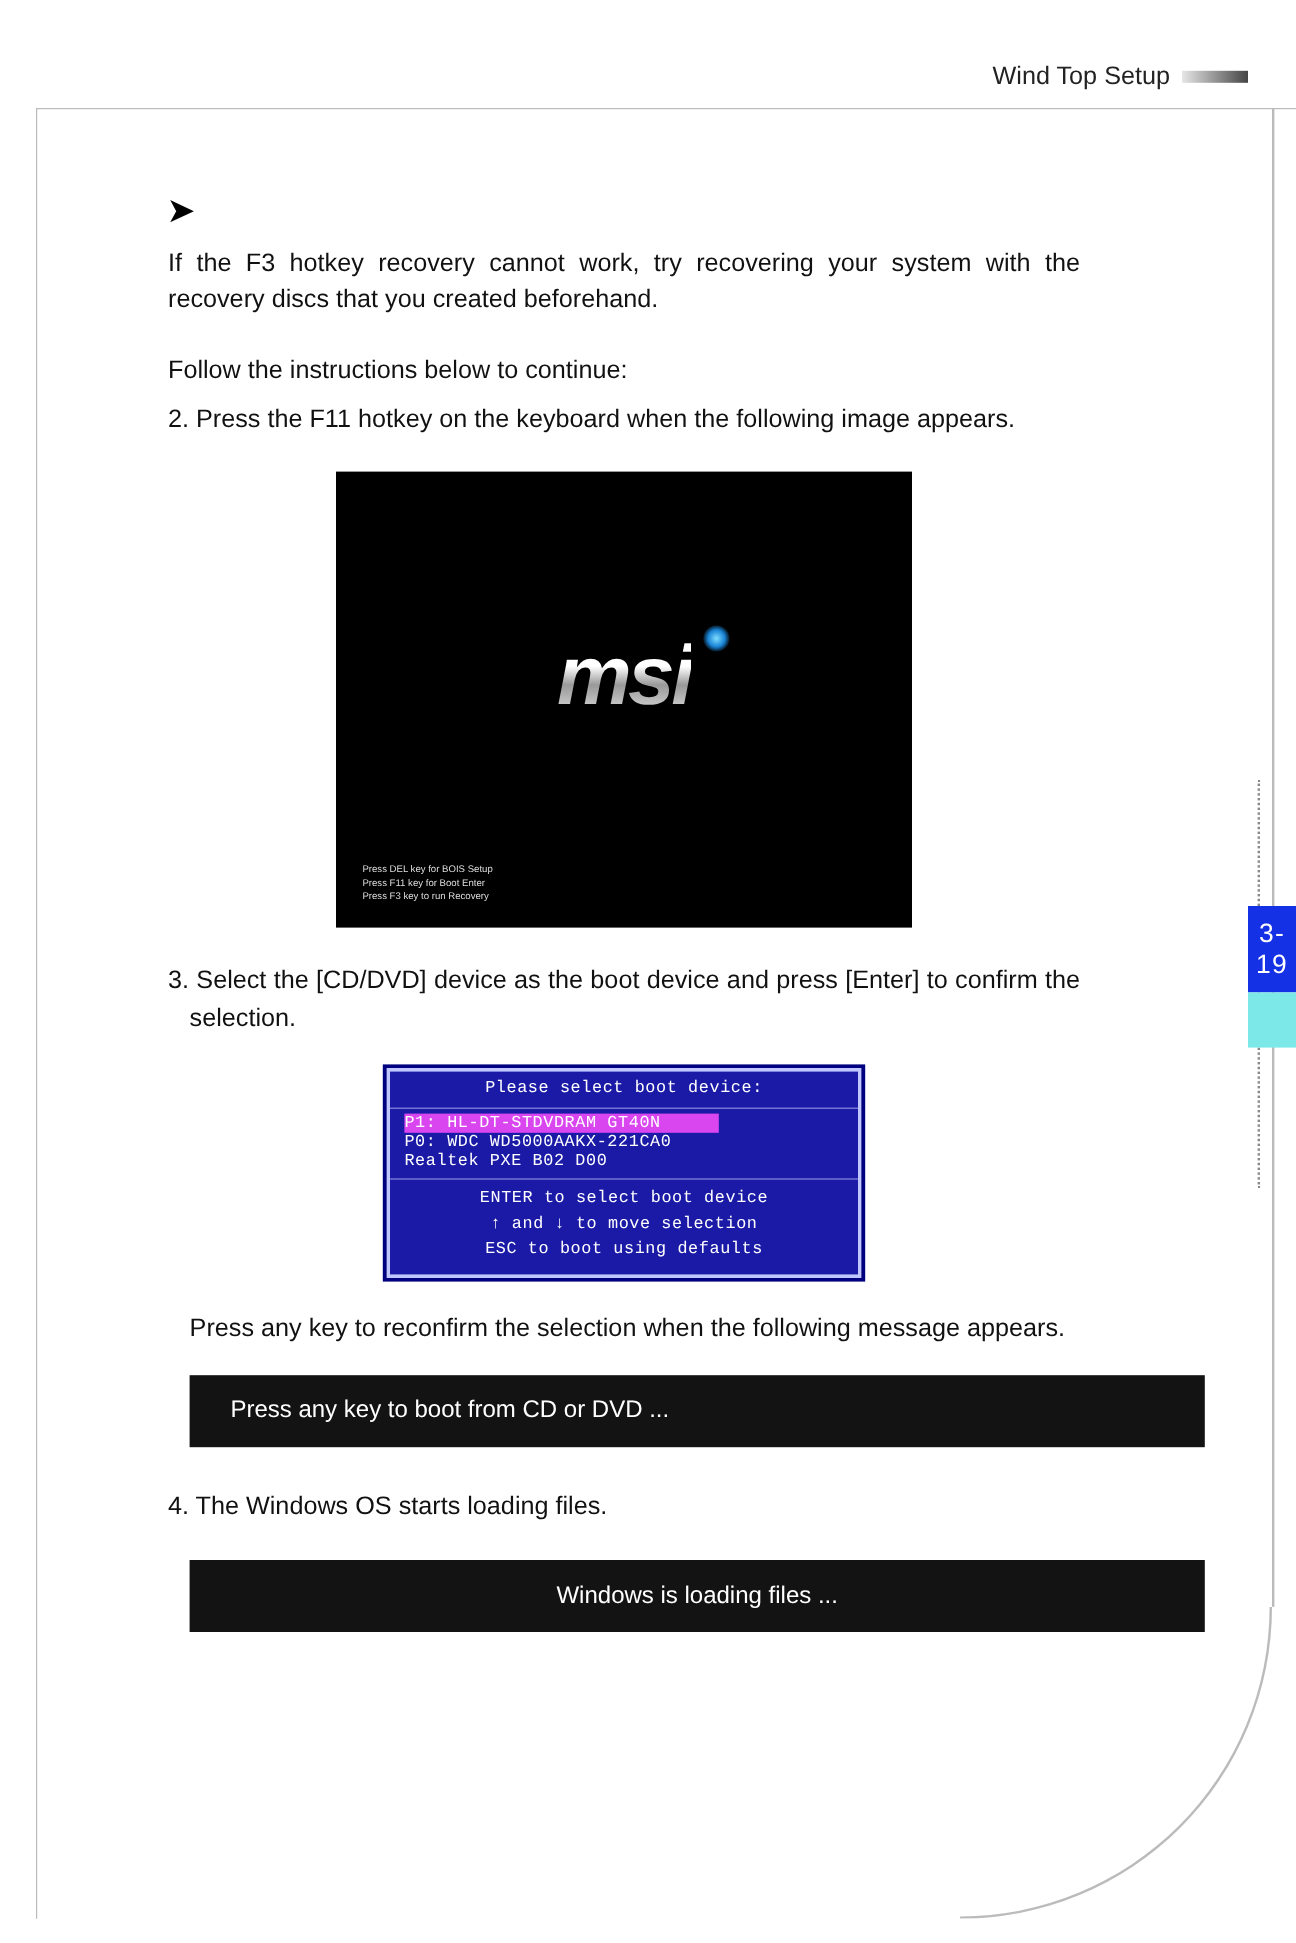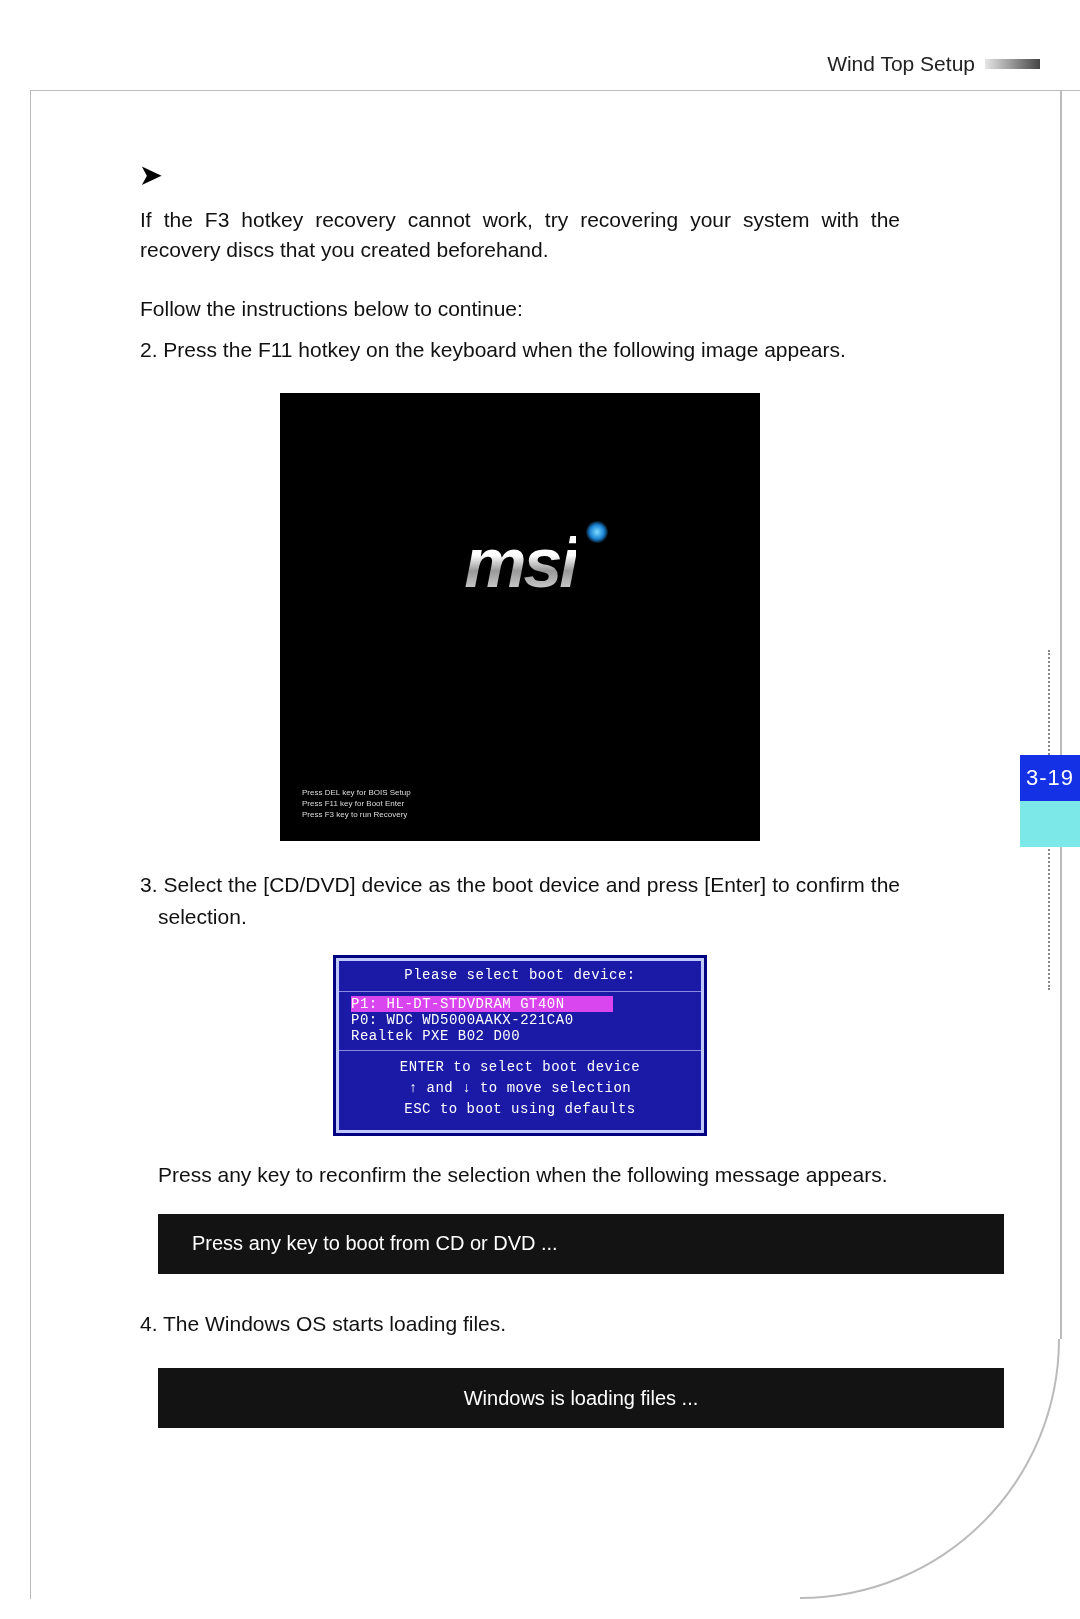--- a/index.html
+++ b/index.html
@@ -76,21 +76,21 @@
   }
   .step { margin-bottom: 6px; text-align: justify; }
   .step-3-text { text-align: justify; margin-top: 28px; margin-bottom: 24px; padding-left: 18px; }
   .step-3-text .hang { display: block; text-indent: -18px; }
   .step-press { text-align: justify; margin-top: 26px; margin-bottom: 22px; padding-left: 18px; }
   .step-4 { margin-top: 34px; margin-bottom: 28px; }
 
   
   .bios-shot {
     width: 480px;
-    height: 448px;
+    height: 380px;
     background: #000;
     margin: 26px auto 17px auto;
     position: relative;
     overflow: hidden;
   }
   .msi-logo-wrap {
     position: absolute;
     top: 130px;
     left: 0; right: 0;
     text-align: center;
@@ -121,21 +121,21 @@
     bottom: 20px;
     left: 22px;
     color: #ddd;
     font-size: 8px;
     line-height: 1.35;
     font-family: Arial, sans-serif;
   }
 
   
   .boot-menu {
-    width: 368px;
+    width: 396px;
     margin: 0 auto;
     background: #1a1aa6;
     border: 3px solid #c0c6ff;
     outline: 3px solid #000080;
     box-shadow: 0 0 0 1px #000;
     font-family: 'Courier New', monospace;
     font-size: 14px;
     color: #fff;
     letter-spacing: 0.5px;
     padding-bottom: 10px;
@@ -174,21 +174,21 @@
   .black-bar.centered {
     justify-content: center;
     padding-left: 0;
   }
 
   
   .page-tab {
     position: absolute;
     right: 0;
     top: 755px;
-    width: 60px;
+    width: 40px;
   }
   .page-tab-blue {
     background: #1431e6;
     color: #fff;
     font-size: 22px;
     text-align: center;
     padding: 10px 0;
     letter-spacing: 1px;
   }
   .page-tab-cyan {

